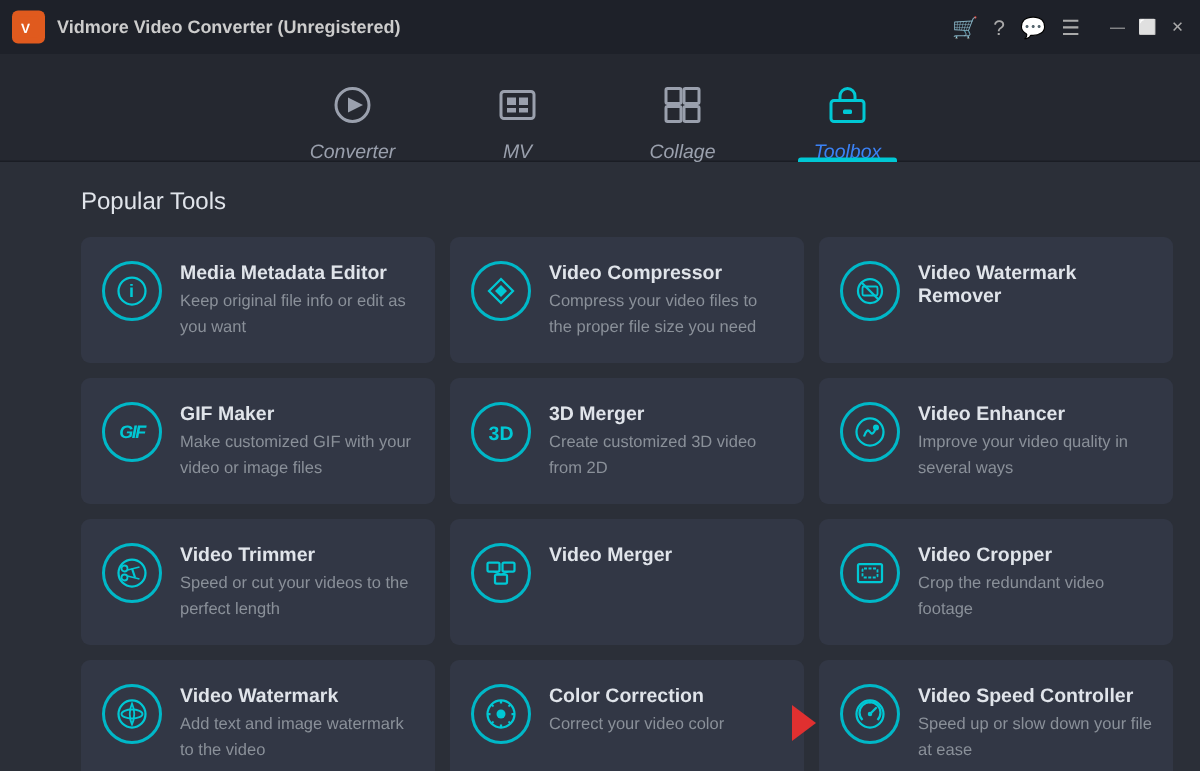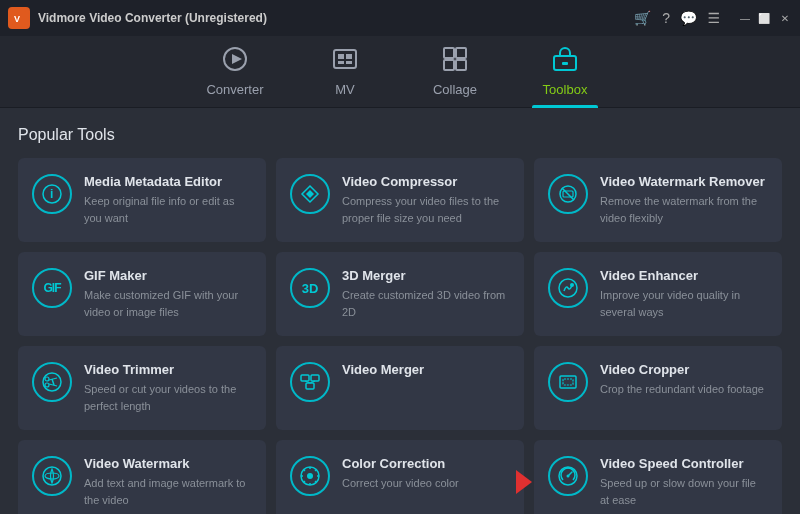--- a/index.html
+++ b/index.html
@@ -76,30 +76,31 @@
       display: flex;
       align-items: center;
       justify-content: center;
       gap: 0;
       border-bottom: 1px solid #1a1d24;
     }
     .nav-tab {
       display: flex;
       flex-direction: column;
       align-items: center;
-      justify-content: center;
+      justify-content: flex-end;
       width: 110px;
       height: 72px;
       gap: 4px;
       cursor: pointer;
       position: relative;
       color: #9aa0ad;
+      font-style: italic;
     }
     .nav-tab.active {
-      color: #84cc16;
+      color: #3b82f6;
     }
     .nav-tab.active::after {
       content: '';
       position: absolute;
       bottom: 0;
       left: 20%;
       width: 60%;
       height: 3px;
       background: #00c8d4;
       border-radius: 2px 2px 0 0;
@@ -109,20 +110,21 @@
     }
     .nav-tab-label {
       font-size: 13px;
     }
 
     
     .main {
       padding: 18px 18px 10px 18px;
       height: calc(514px - 36px - 72px);
       overflow-y: auto;
+      margin-left: 36px;
     }
 
     .section-title {
       font-size: 16px;
       color: #e0e4ea;
       margin-bottom: 14px;
       font-weight: 500;
     }
 
     .tools-grid {
@@ -152,20 +154,21 @@
       display: flex;
       align-items: center;
       justify-content: center;
       font-size: 18px;
       color: #00c8d4;
     }
     .tool-icon.gif-icon {
       font-size: 11px;
       font-weight: bold;
       letter-spacing: -1px;
+      font-style: italic;
     }
     .tool-icon.three-d {
       font-size: 13px;
       font-weight: bold;
     }
 
     .tool-text {}
     .tool-name {
       font-size: 13px;
       font-weight: 600;
@@ -304,21 +307,20 @@
     <div class="tool-card">
       <div class="tool-icon">
         <svg width="20" height="20" viewBox="0 0 20 20" fill="none">
           <circle cx="10" cy="10" r="8" stroke="#00c8d4" stroke-width="1.5"></circle>
           <line x1="4" y1="4" x2="16" y2="16" stroke="#00c8d4" stroke-width="1.5"></line>
           <rect x="5" y="7" width="10" height="6" rx="1" stroke="#00c8d4" stroke-width="1.2" fill="none"></rect>
         </svg>
       </div>
       <div class="tool-text">
         <div class="tool-name">Video Watermark Remover</div>
-        <div class="tool-desc">Remove the watermark from the video flexibly</div>
       </div>
     </div>
 
     <div class="tool-card">
       <div class="tool-icon gif-icon">
         <span style="font-size:12px;font-weight:900;color:#00c8d4;letter-spacing:-1px;">GIF</span>
       </div>
       <div class="tool-text">
         <div class="tool-name">GIF Maker</div>
         <div class="tool-desc">Make customized GIF with your video or image files</div>

